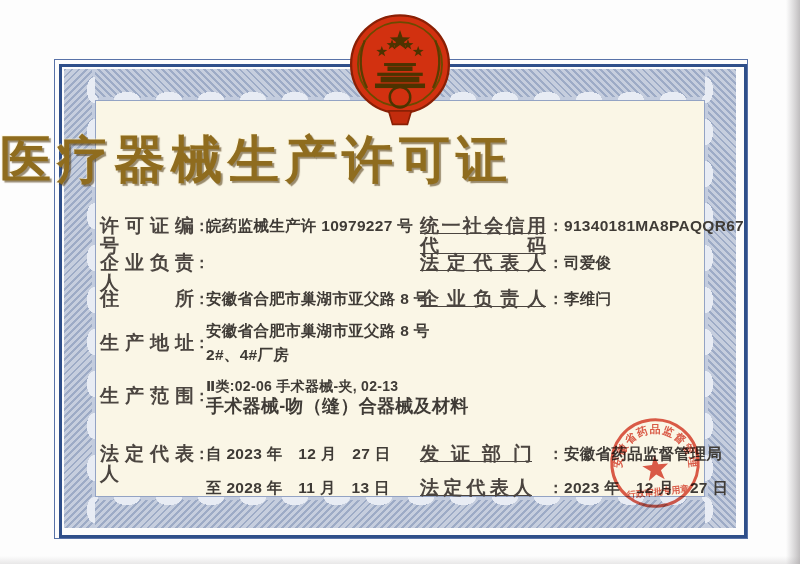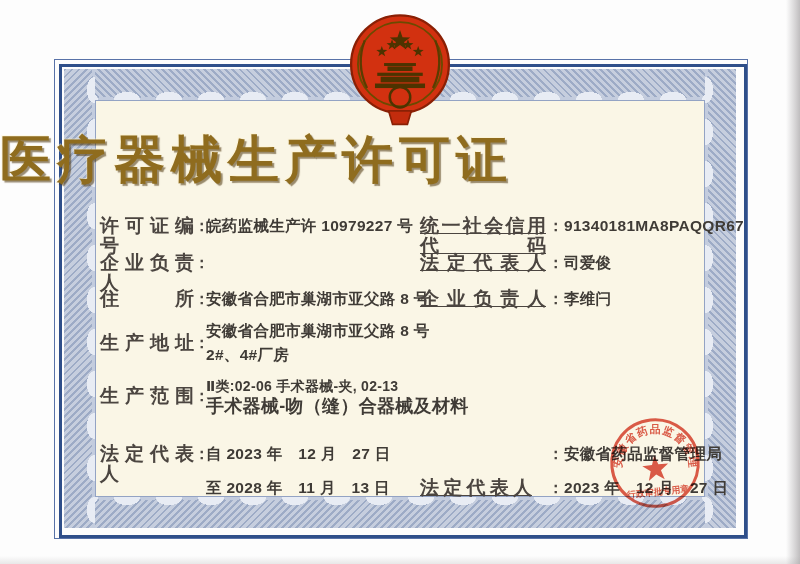--- a/index.html
+++ b/index.html
@@ -166,20 +166,21 @@
   <span class="val lx-value val-2line" style="top:345px">2#、4#厂房</span>
 
   <span class="lbl lx-label" style="top:386px">生产范围</span>
   <span class="colon lx-colon" style="top:386px">：</span>
   <span class="val lx-value val-2line" style="top:376px;font-size:14px">Ⅱ类:02-06 手术器械-夹, 02-13</span>
   <span class="val lx-value val-2line" style="top:396px;font-size:18px">手术器械-吻（缝）合器械及材料</span>
 
   <span class="lbl lx-label" style="top:444px">法定代表人</span>
   <span class="colon lx-colon" style="top:444px">：</span>
   <span class="val lx-value" style="top:444px">自 2023 年　12 月　27 日</span>
+  <span class="lbl rx-label" style="top:444px;width:112px">发证部门</span>
   <span class="colon rx-colon" style="top:444px">：</span>
   <span class="val rx-value" style="top:444px">安徽省药品监督管理局</span>
 
   <span class="val lx-value" style="top:478px">至 2028 年　11 月　13 日</span>
   <span class="lbl rx-label" style="top:478px;width:112px">法定代表人</span>
   <span class="colon rx-colon" style="top:478px">：</span>
   <span class="val rx-value" style="top:478px">2023 年　12 月　27 日</span>
 
   <div class="seal">
     <svg viewBox="0 0 100 100" width="94" height="94" aria-hidden="true">

